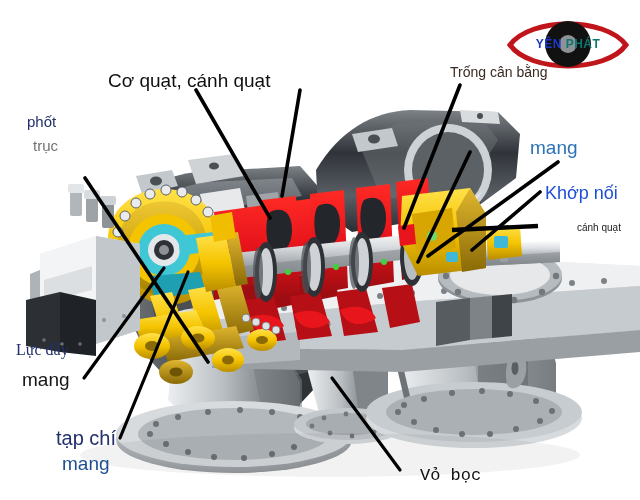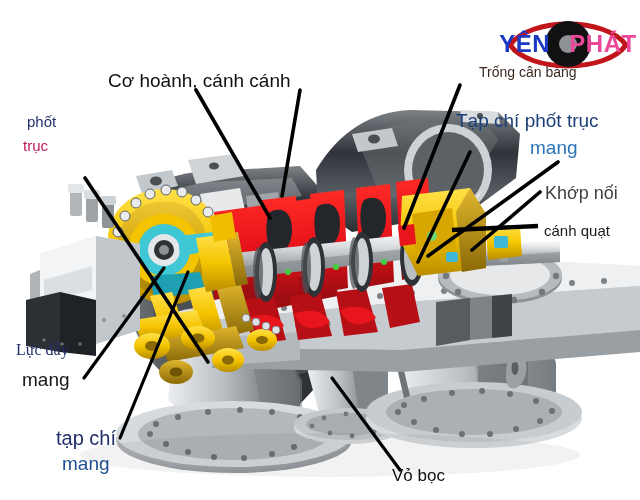--- a/index.html
+++ b/index.html
@@ -4,38 +4,38 @@
 <style>
   html,body{margin:0;padding:0;background:#fff;}
   body{width:640px;height:500px;overflow:hidden;
        font-family:"Liberation Sans","DejaVu Sans",sans-serif;}
   #stage{position:relative;width:640px;height:500px;background:#ffffff;overflow:hidden;}
   #art{position:absolute;left:0;top:0;width:640px;height:500px;}
 
   .lbl{position:absolute;white-space:pre;line-height:1.18;}
   .l-cohoanh{left:108px;top:70px;font-size:19px;color:#101010;}
   .l-phot{left:27px;top:113px;font-size:15px;color:#22306b;}
-  .l-truc{left:23px;top:137px;font-size:15px;color:#be185d;}
-  .l-trong{left:479px;top:64px;font-size:14px;color:#3a2a22;}
+  .l-truc{left:33px;top:137px;font-size:15px;color:#737373;}
+  .l-trong{left:450px;top:64px;font-size:14px;color:#3a2a22;}
   .l-tapchi{left:456px;top:110px;font-size:19px;color:#1b3f78;}
   .l-tapchi2{left:530px;top:137px;font-size:19px;color:#2c73b8;}
-  .l-khop{left:545px;top:183px;font-size:18px;color:#404040;}
-  .l-canhquat{left:544px;top:222px;font-size:15px;color:#1a1a1a;}
+  .l-khop{left:545px;top:183px;font-size:18px;color:#1d4ed8;}
+  .l-canhquat{left:577px;top:222px;font-size:10px;color:#1a1a1a;}
   .l-lucday{left:16px;top:341px;font-size:16px;color:#22306b;font-family:Liberation Serif, serif;}
   .l-lucday2{left:22px;top:369px;font-size:19px;color:#161616;}
   .l-tapchi3{left:56px;top:427px;font-size:20px;color:#22306b;}
   .l-tapchi4{left:62px;top:453px;font-size:19px;color:#1f4f90;}
-  .l-vobo{left:392px;top:466px;font-size:17px;color:#101010;}
+  .l-vobo{left:420px;top:466px;font-size:17px;color:#101010;font-family:Liberation Mono, monospace;}
 
   #logo{position:absolute;left:504px;top:11px;width:128px;height:66px;}
   .logotext{position:absolute;left:0;top:0;width:128px;height:66px;
      display:flex;align-items:center;justify-content:center;
-     font-size:24px;font-weight:bold;letter-spacing:.5px;gap:6px;}
+     font-size:12px;font-weight:bold;letter-spacing:.5px;}
   .lt-yen{color:#1c39c4;}
-  .lt-phat{color:#ec4899;}
+  .lt-phat{color:#0f766e;}
 </style>
 </head>
 <body>
 
 <div id="stage">
 
   <svg id="art" viewBox="0 0 640 500">
     <defs>
       <linearGradient id="gCasTop" x1="0" y1="0" x2="0" y2="1">
         <stop offset="0" stop-color="#7d8287"></stop>
@@ -427,25 +427,24 @@
       <line x1="84" y1="378" x2="164" y2="268" stroke-width="3.2"></line>
       <line x1="120" y1="438" x2="188" y2="272" stroke-width="3.2"></line>
       <line x1="400" y1="470" x2="332" y2="378" stroke-width="3.2"></line>
     </g>
     <g stroke="#000000" stroke-width="4.4" stroke-linecap="butt">
       <line x1="452" y1="230" x2="538" y2="226"></line>
     </g>
 
   </svg>
 
-  <div class="lbl l-cohoanh">Cơ hoành, cánh cánh</div>
+  <div class="lbl l-cohoanh">Cơ quạt, cánh quạt</div>
   <div class="lbl l-phot">phốt</div>
   <div class="lbl l-truc">trục</div>
   <div class="lbl l-trong">Trống cân bằng</div>
-  <div class="lbl l-tapchi">Tạp chí phốt trục</div>
   <div class="lbl l-tapchi2">mang</div>
   <div class="lbl l-khop">Khớp nối</div>
   <div class="lbl l-canhquat">cánh quạt</div>
   <div class="lbl l-lucday">Lực đẩy</div>
   <div class="lbl l-lucday2">mang</div>
   <div class="lbl l-tapchi3">tạp chí</div>
   <div class="lbl l-tapchi4">mang</div>
   <div class="lbl l-vobo">Vỏ bọc</div>
 
   <div id="logo">

